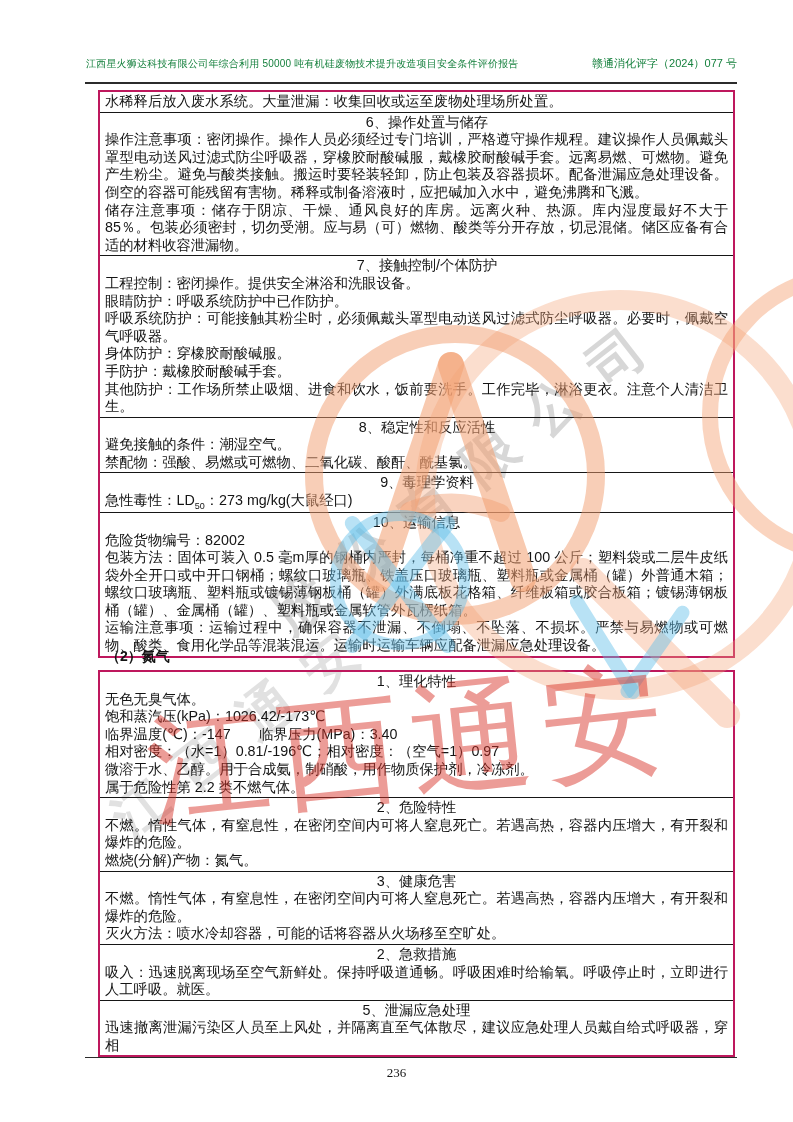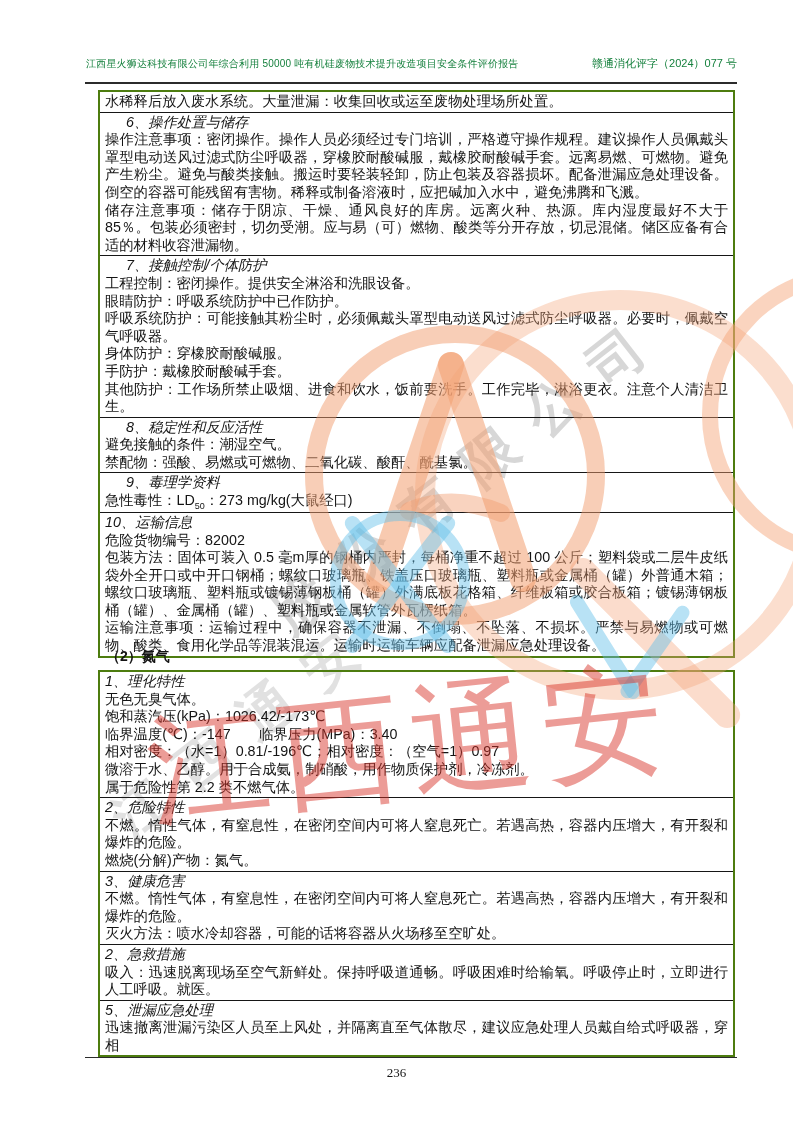--- a/index.html
+++ b/index.html
@@ -11,27 +11,27 @@
   
   .doc-header{
     position:absolute;top:56px;left:86px;width:651px;
     display:flex;justify-content:space-between;align-items:flex-end;
     color:#15803d;z-index:2;
   }
   .doc-header .hl{font-size:10px;letter-spacing:.2px;}
   .doc-header .hr{font-size:11px;white-space:nowrap;}
   .header-rule{position:absolute;top:82px;left:85px;width:652px;border-top:2px solid #2b2b2b;z-index:2;}
   
-  .tbl{position:absolute;left:98px;width:637px;border:2px solid #4d7c0f;box-sizing:border-box;z-index:2;background:transparent;}
+  .tbl{position:absolute;left:98px;width:637px;border:2px solid #be185d;box-sizing:border-box;z-index:2;background:transparent;}
   .tbl1{top:90px;}
   .tbl2{top:670px;}
   .row{border-top:1.5px solid #161616;padding:1px 5px;}
   .row:first-child{border-top:none;}
   .line,.sec-title{font-size:14.3px;line-height:17.6px;text-align:justify;margin:0;}
-  .sec-title{text-align:left;font-style:italic;}
+  .sec-title{text-align:center;}
   .indent{text-indent:21px;}
   sub{font-size:9px;line-height:1;}
   
   .heading2{position:absolute;left:106px;top:648px;font-size:14px;font-weight:bold;z-index:2;}
   
   .page-num{position:absolute;top:1065px;left:0;width:793px;text-align:center;
     font-family:"Liberation Serif",serif;font-size:13px;z-index:2;}
   .footer-rule{position:absolute;top:1057px;left:85px;width:652px;border-top:1.5px solid #2b2b2b;z-index:2;}
   
   .wm{position:absolute;pointer-events:none;}

